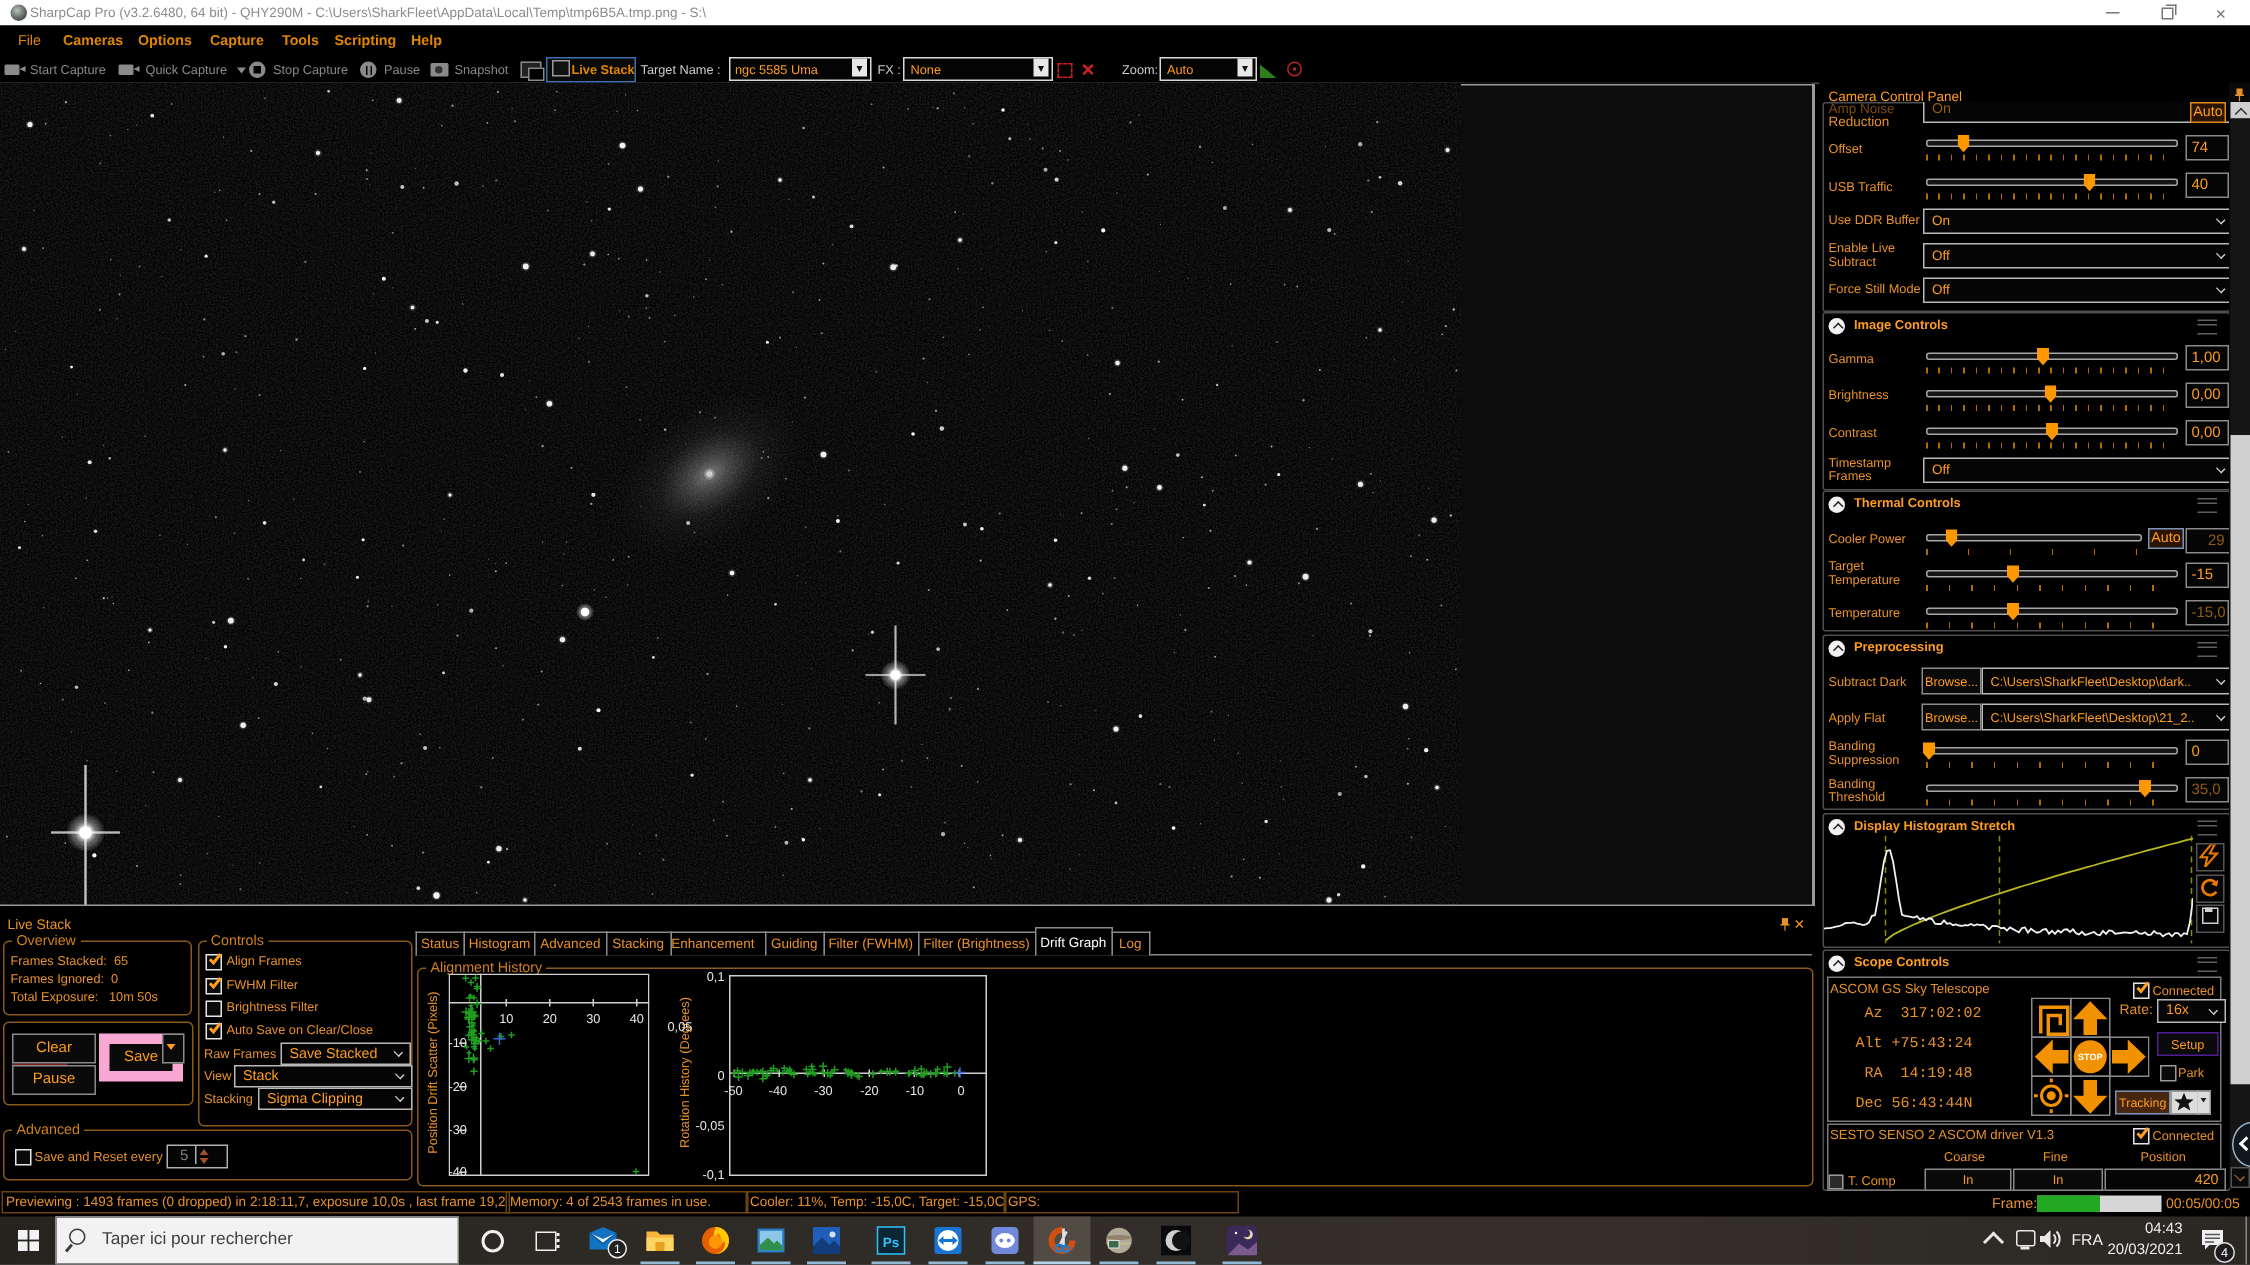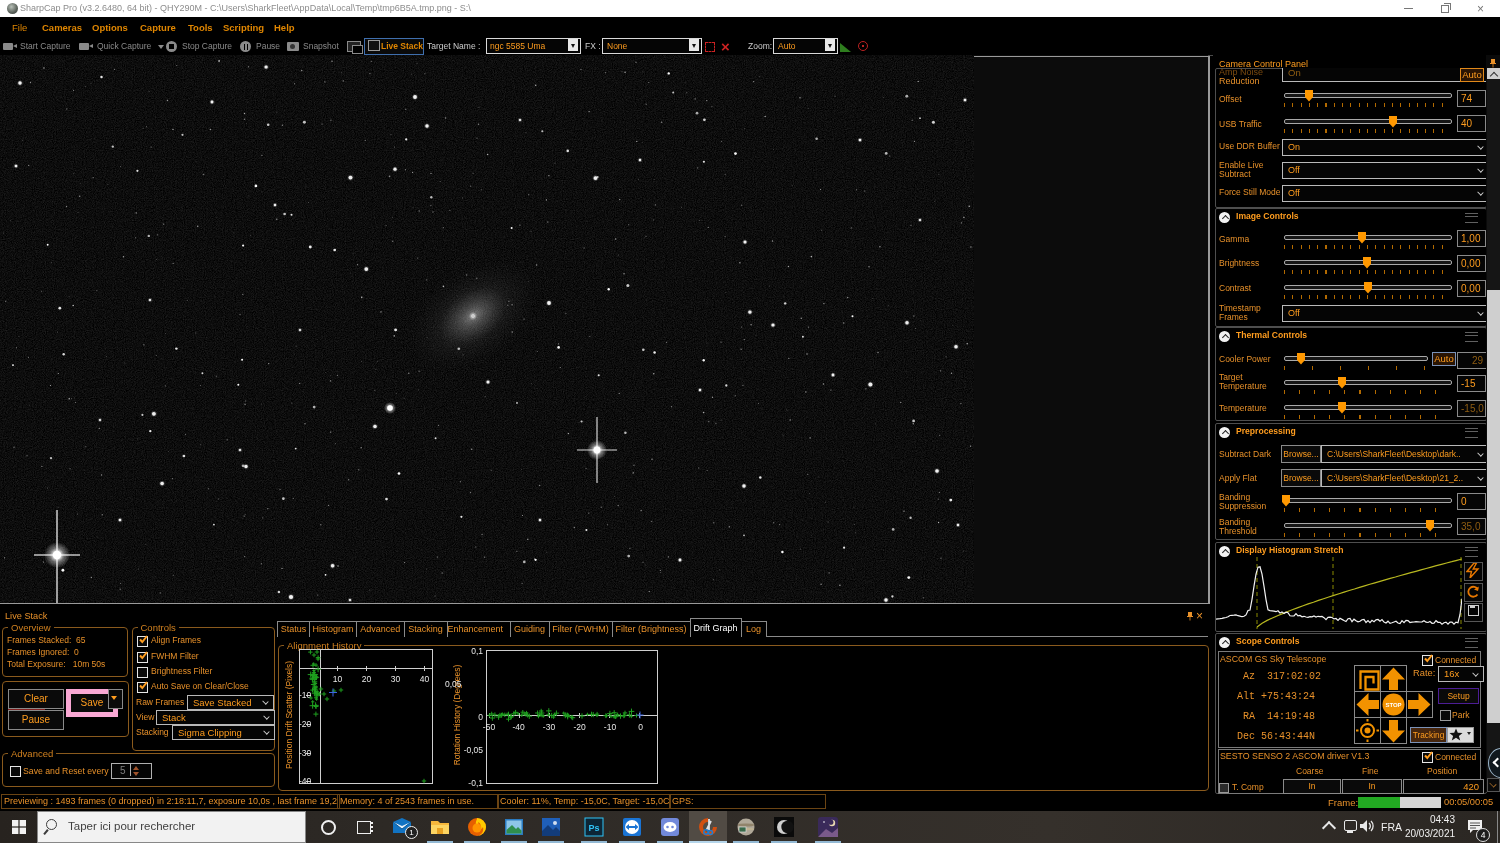--- a/index.html
+++ b/index.html
@@ -950,21 +950,21 @@
   </svg>
 <div class="a" style="left:1196px;top:608.5px;font-size:12px;color:#e8912a">×</div>
 <div class="a" style="left:2px;top:627px;width:124px;height:48px;border:1px solid #8a5a1d;border-radius:4px"></div>
 <div class="a" style="left:8px;top:622px;background:#000;padding:0 3px;font-size:9.5px;color:#d0801f">Overview</div>
 <div class="a" style="left:7px;top:635px;font-size:8.5px;color:#e8912a;white-space:nowrap;">Frames Stacked:&nbsp; 65</div>
 <div class="a" style="left:7px;top:647px;font-size:8.5px;color:#e8912a;white-space:nowrap;">Frames Ignored:&nbsp; 0</div>
 <div class="a" style="left:7px;top:659px;font-size:8.5px;color:#e8912a;white-space:nowrap;">Total Exposure:&nbsp;&nbsp;&nbsp;10m 50s</div>
 <div class="a" style="left:2px;top:681px;width:125px;height:54px;border:1px solid #8a5a1d;border-radius:4px"></div>
 <div class="a" style="left:8px;top:700px;background:#7f1d1d;padding:0 3px;font-size:9.5px;color:#d0801f">Actions</div>
 <div class="a" style="left:8px;top:689px;width:54px;height:18px;border:1px solid #8a8a8a;background:#0a0a0a;color:#ff9d1f;font-size:10px;line-height:18px;text-align:center">Clear</div>
-<div class="a" style="left:66px;top:689px;width:42px;height:18px;border:5px solid #f9a8d4;background:#0a0a0a;color:#ff9d1f;font-size:10px;line-height:18px;text-align:center">Save</div>
+<div class="a" style="left:66px;top:689px;width:42px;height:18px;border:7px solid #f9a8d4;background:#0a0a0a;color:#ff9d1f;font-size:10px;line-height:18px;text-align:center">Save</div>
 <div class="a" style="left:108px;top:689px;width:13px;height:18px;border:1px solid #8a8a8a;background:#0a0a0a;color:#ff9d1f;font-size:10px;line-height:18px;text-align:center"></div>
 <div class="a" style="left:111px;top:696px;width:0;height:0;border-top:4px solid #ff9d1f;border-left:3.5px solid transparent;border-right:3.5px solid transparent"></div>
 <div class="a" style="left:8px;top:710px;width:54px;height:18px;border:1px solid #8a8a8a;background:#0a0a0a;color:#ff9d1f;font-size:10px;line-height:18px;text-align:center">Pause</div>
 <div class="a" style="left:131.5px;top:627px;width:141px;height:122px;border:1px solid #8a5a1d;border-radius:4px"></div>
 <div class="a" style="left:137.5px;top:622px;background:#000;padding:0 3px;font-size:9.5px;color:#d0801f">Controls</div>
 <div class="a" style="left:137px;top:636px;width:9px;height:9px;border:1px solid #e6e6e6;background:#0a0a0a"></div>
 <svg class="a" style="left:137.5px;top:634px" width="11" height="11" viewBox="0 0 11 11">
     <path d="M2 5.5 L4.3 8 L9 2" stroke="#ff9d1f" stroke-width="2" fill="none"></path>
   </svg>
 <div class="a" style="left:151px;top:635px;font-size:8.5px;color:#e8912a;white-space:nowrap;">Align Frames</div>

